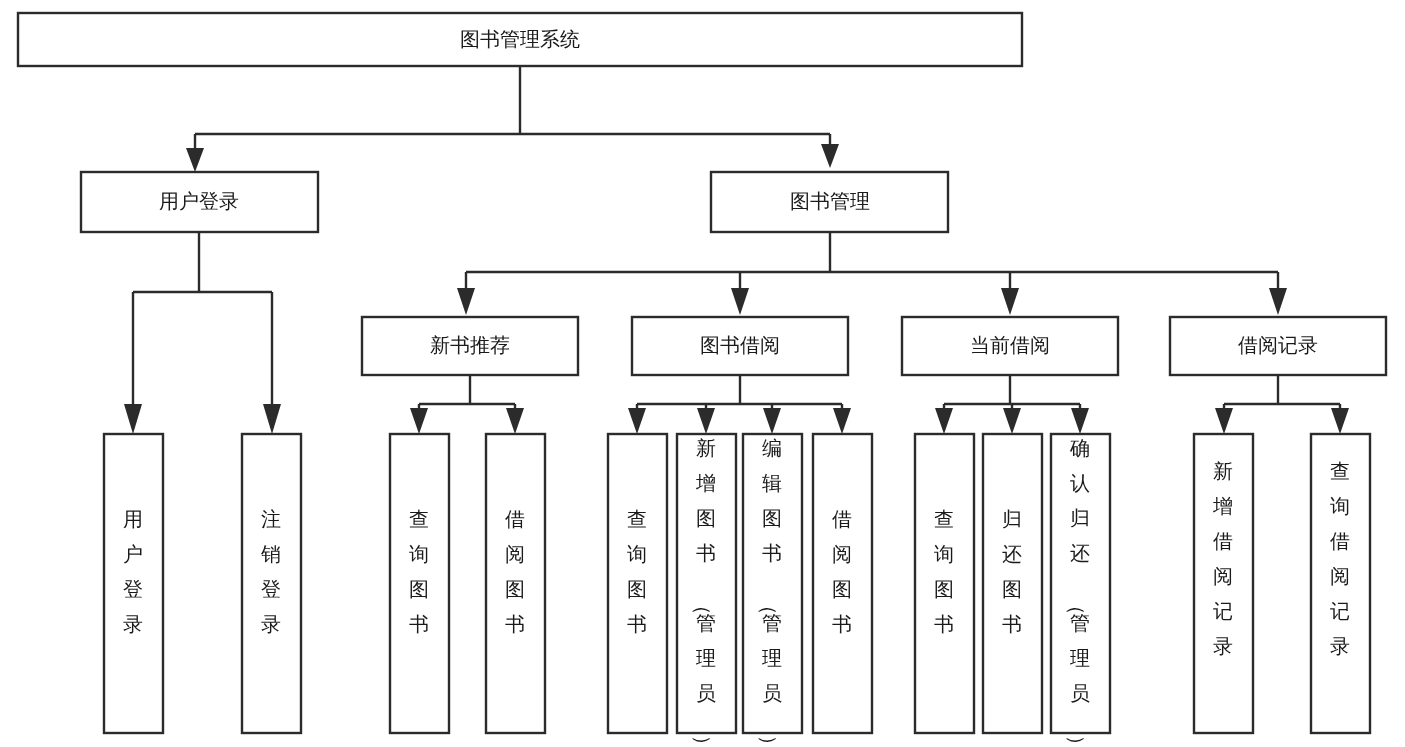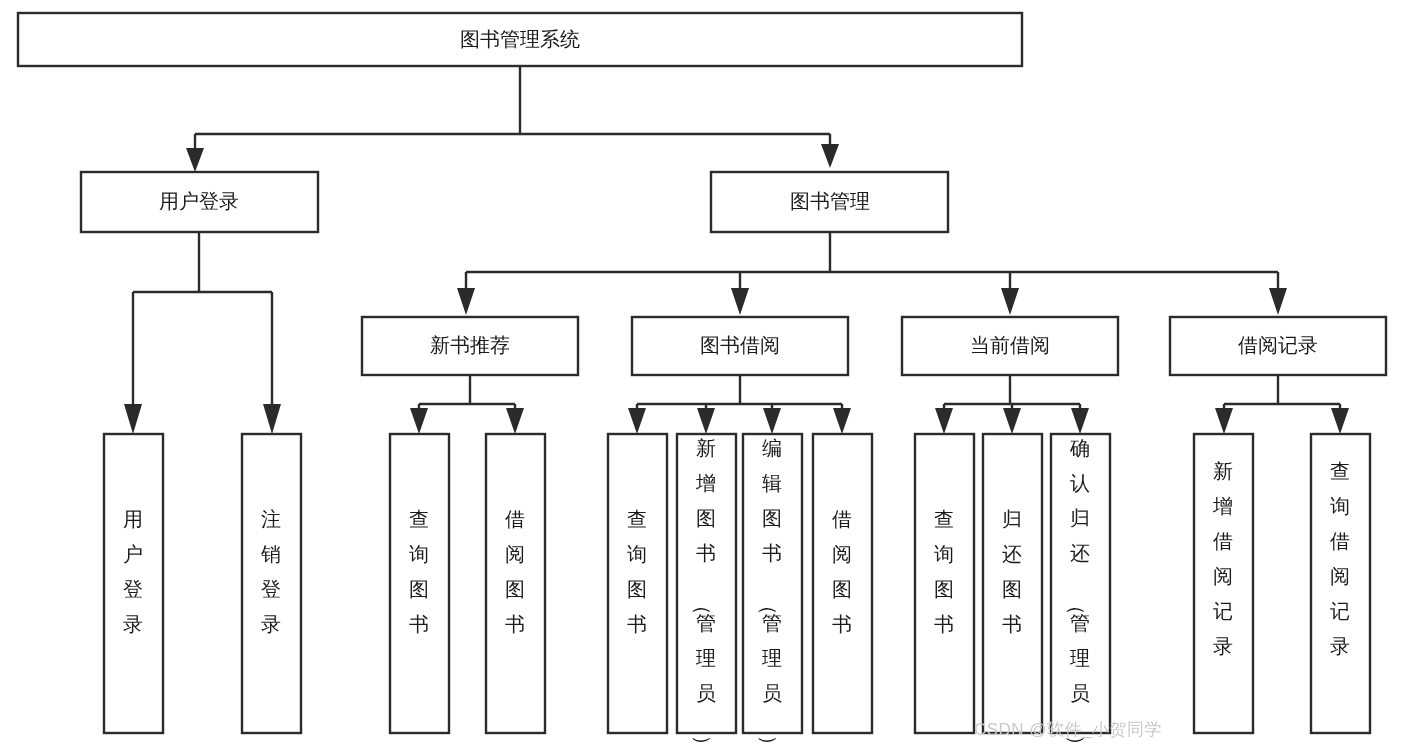--- a/index.html
+++ b/index.html
@@ -224,14 +224,13 @@
       <rect class="node-box" x="1194" y="434" width="59" height="299"></rect>
       <text class="node-label-v" x="1223" y="478"><tspan x="1223" y="478">新</tspan><tspan x="1223" y="513">增</tspan><tspan x="1223" y="548">借</tspan><tspan x="1223" y="583">阅</tspan><tspan x="1223" y="618">记</tspan><tspan x="1223" y="653">录</tspan></text>
     </g>
     <g>
       <rect class="node-box" x="1311" y="434" width="59" height="299"></rect>
       <text class="node-label-v" x="1340" y="478"><tspan x="1340" y="478">查</tspan><tspan x="1340" y="513">询</tspan><tspan x="1340" y="548">借</tspan><tspan x="1340" y="583">阅</tspan><tspan x="1340" y="618">记</tspan><tspan x="1340" y="653">录</tspan></text>
     </g>
 
   </svg>
 
-  <div class="watermark-text">CSDN @软件_小贺同学</div>
 </div>
 
 </body></html>

